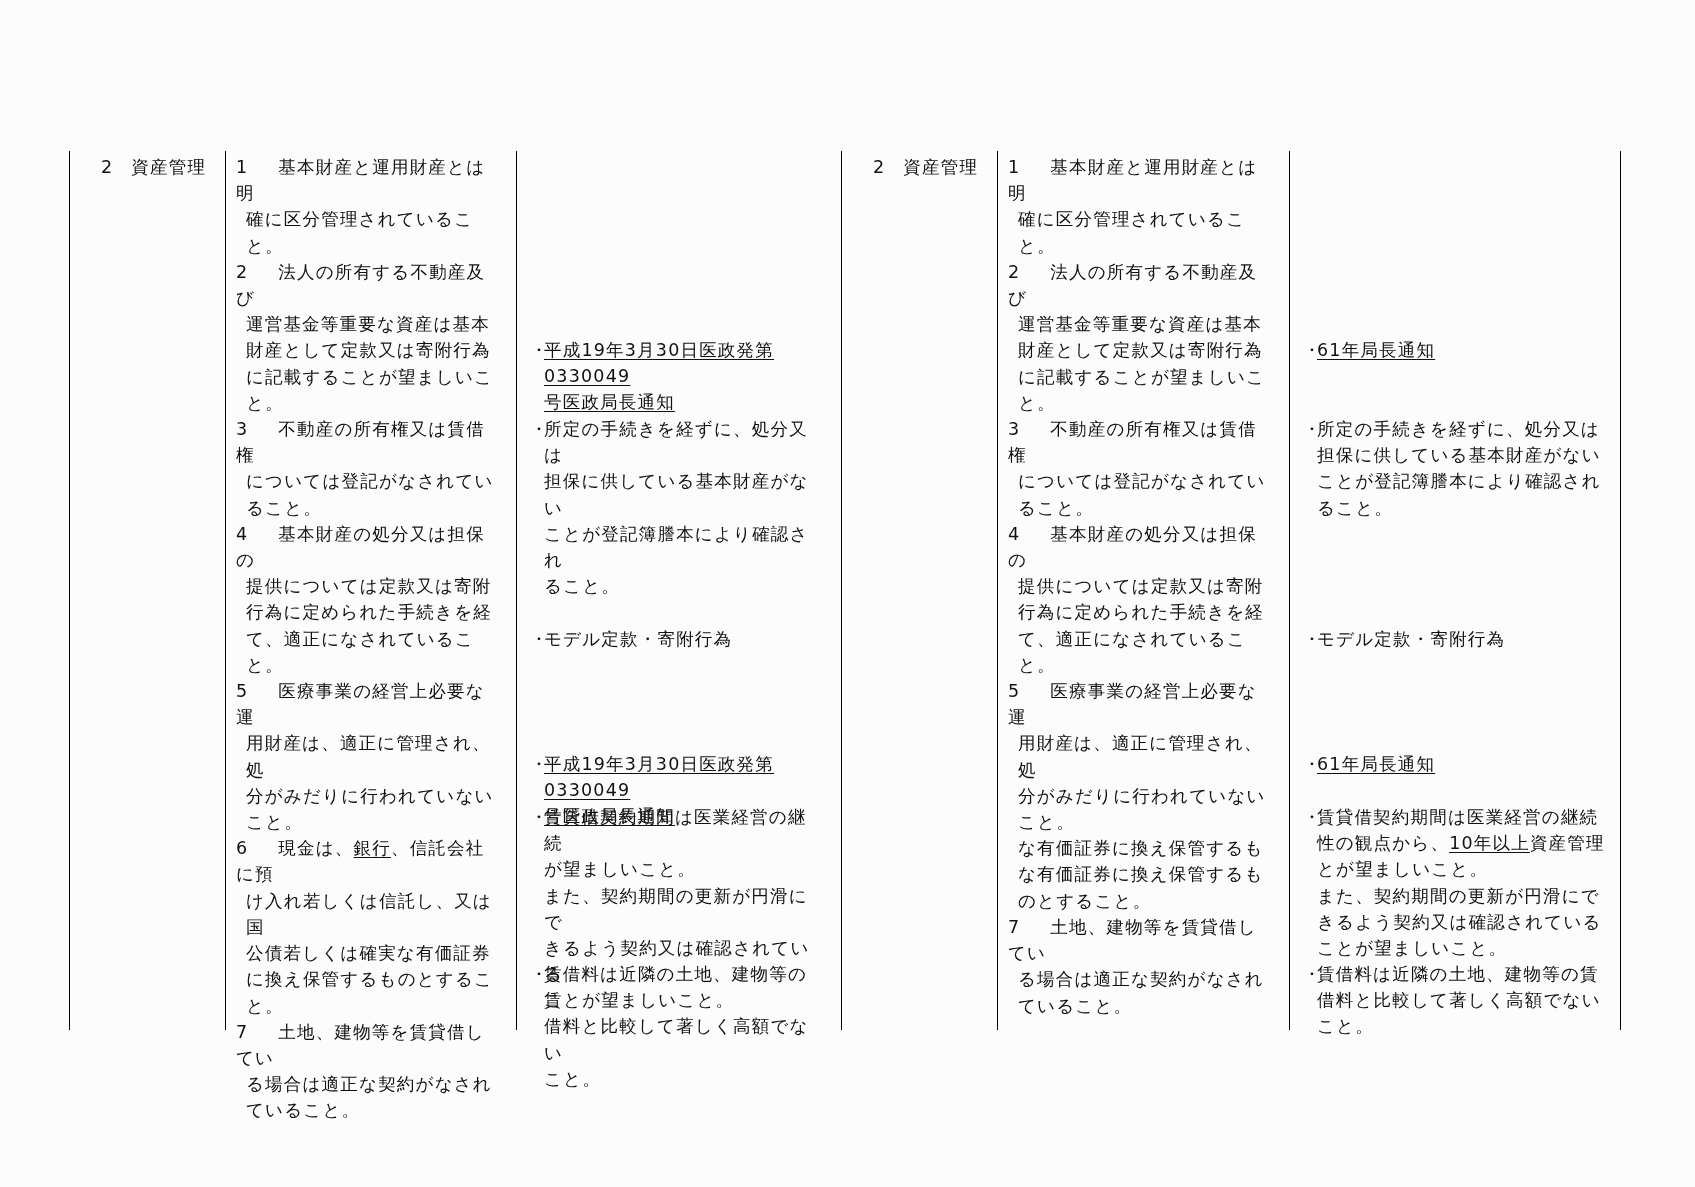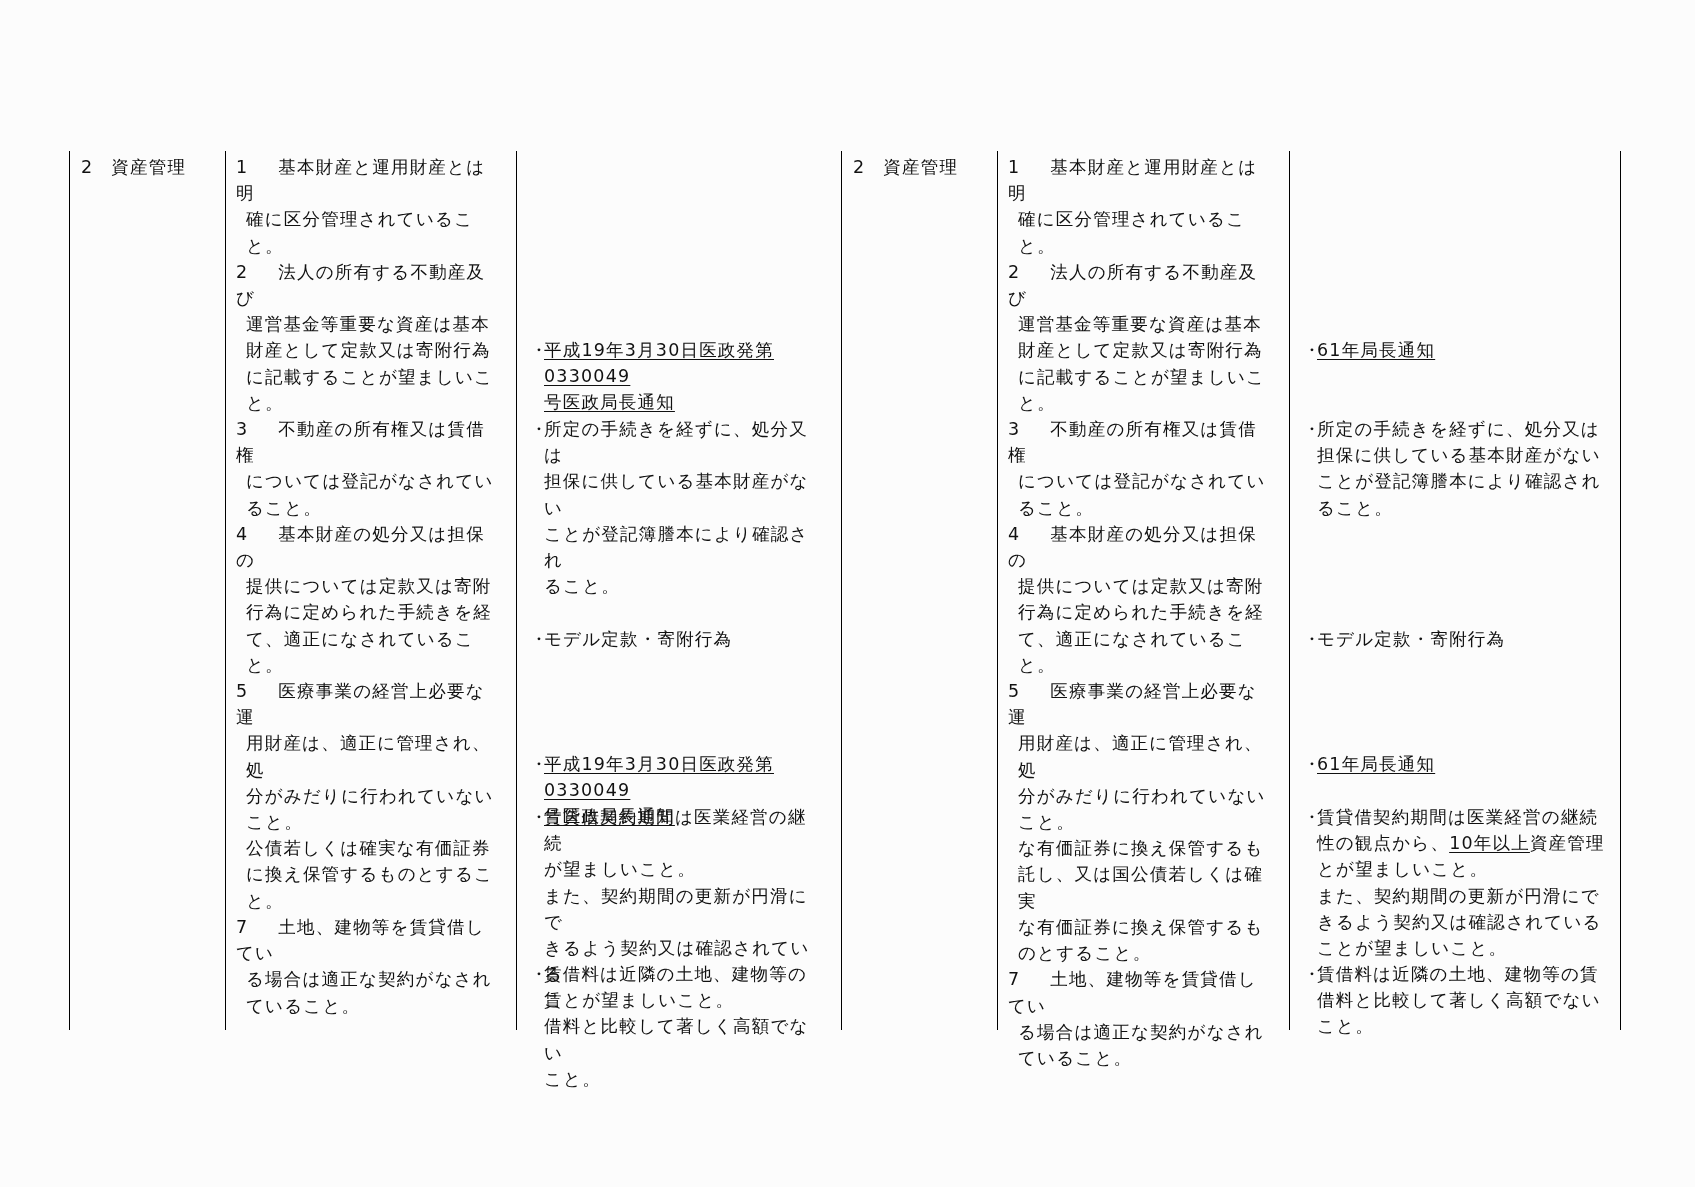--- a/index.html
+++ b/index.html
@@ -6,21 +6,21 @@
   body { width: 1695px; height: 1187px; position: relative; overflow: hidden;
          font-family: "DejaVu Sans", "Liberation Sans", sans-serif; color: #111; }
   .vline { position: absolute; top: 151px; height: 879px; width: 1px; background: #000; }
   .cell { position: absolute; top: 154px; font-size: 17.5px; line-height: 26.2px; letter-spacing: 1.2px; }
   .item { position: relative; white-space: normal; }
   .first-indent { display: inline-block; width: 30px; }
   .u { text-decoration: underline; text-underline-offset: 3px; }
   .note { position: absolute; left: 0; padding-left: 14px; }
   .note .bullet { position: absolute; left: 0; top: 0; }
   .note-text { display: block; }
-  .c-section { width: 130px; }
+  .c-section { width: 130px; margin-left: 20px; }
   .c-items { width: 265px; }
   .c-notes { width: 290px; }
 </style>
 </head>
 <body>
 
 <div class="vline" style="left:69px"></div>
 <div class="vline" style="left:225px"></div>
 <div class="vline" style="left:516px"></div>
 <div class="vline" style="left:841px"></div>
@@ -61,20 +61,22 @@
   </div>
 
   <div class="item">
     <div><span>5</span><span class="first-indent"></span><span>医療事業の経営上必要な運</span></div>
     <div style="padding-left:10px">用財産は、適正に管理され、処</div>
     <div style="padding-left:10px">分がみだりに行われていない</div>
     <div style="padding-left:10px">こと。</div>
   </div>
 
   <div class="item">
+    <div><span>6</span><span class="first-indent"></span><span>現金は、</span><span class="u">銀行</span><span>、信託会社に預</span></div>
+    <div style="padding-left:10px">け入れ若しくは信託し、又は国</div>
     <div style="padding-left:10px">公債若しくは確実な有価証券</div>
     <div style="padding-left:10px">に換え保管するものとするこ</div>
     <div style="padding-left:10px">と。</div>
   </div>
 
   <div class="item">
     <div><span>7</span><span class="first-indent"></span><span>土地、建物等を賃貸借してい</span></div>
     <div style="padding-left:10px">る場合は適正な契約がなされ</div>
     <div style="padding-left:10px">ていること。</div>
   </div>
@@ -146,21 +148,20 @@
     <div style="padding-left:10px">て、適正になされていること。</div>
   </div>
   <div class="item">
     <div><span>5</span><span class="first-indent"></span><span>医療事業の経営上必要な運</span></div>
     <div style="padding-left:10px">用財産は、適正に管理され、処</div>
     <div style="padding-left:10px">分がみだりに行われていない</div>
     <div style="padding-left:10px">こと。</div>
   </div>
   <div class="item">
     <div style="padding-left:10px">な有価証券に換え保管するも</div>
-    <div style="padding-left:10px">託し、又は国公債若しくは確実</div>
     <div style="padding-left:10px">な有価証券に換え保管するも</div>
     <div style="padding-left:10px">のとすること。</div>
   </div>
   <div class="item">
     <div><span>7</span><span class="first-indent"></span><span>土地、建物等を賃貸借してい</span></div>
     <div style="padding-left:10px">る場合は適正な契約がなされ</div>
     <div style="padding-left:10px">ていること。</div>
   </div>
 </div>
 

